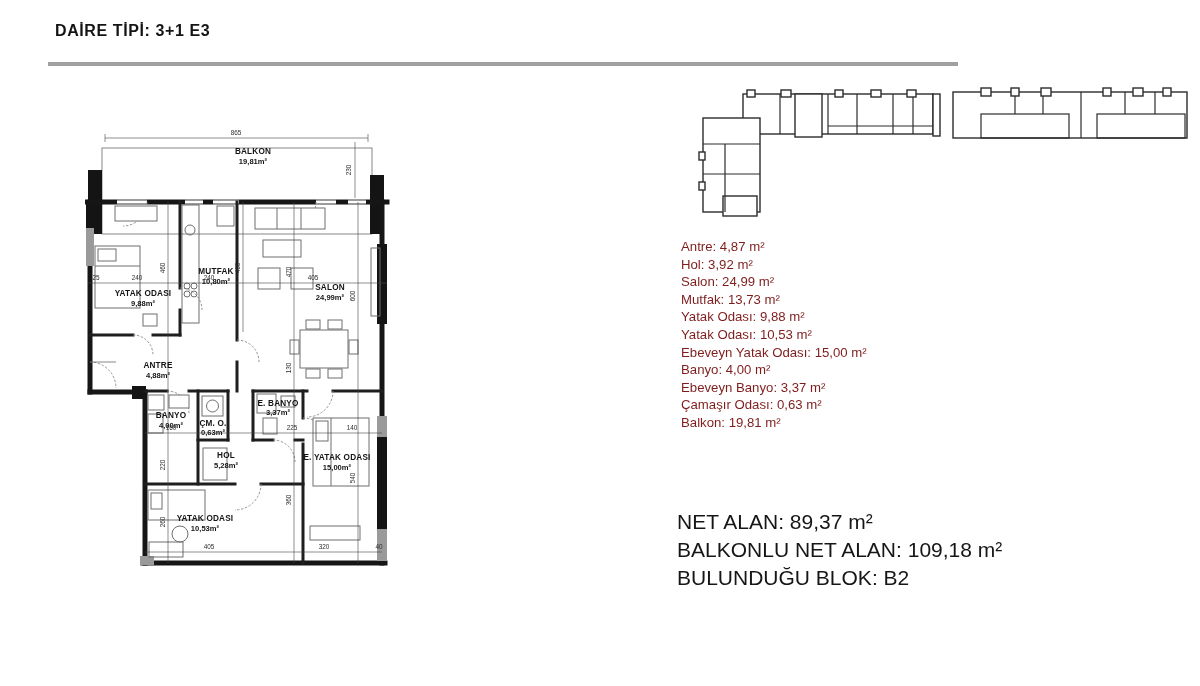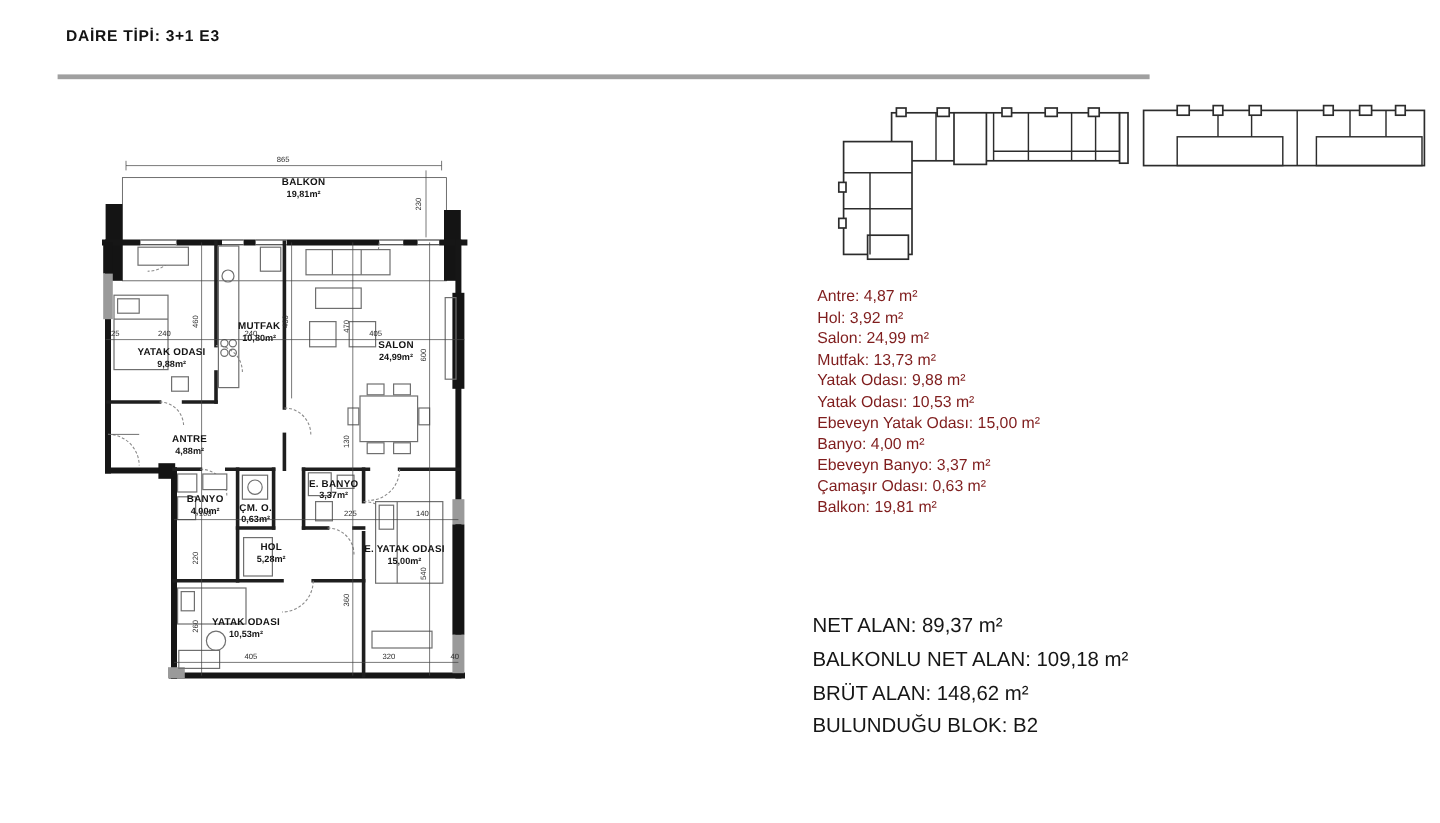--- a/index.html
+++ b/index.html
@@ -1,19 +1,19 @@
 <!DOCTYPE html>
 <html><head>
 <meta charset="utf-8">
 <style>
   html,body{margin:0;padding:0;background:#fff;}
   #stage{position:relative;width:1200px;height:686px;background:#fff;overflow:hidden;
          font-family:"Liberation Sans", sans-serif;color:#1a1a1a;}
   .abs{position:absolute;}
-  #title{left:55px;top:22px;font-size:13px;font-weight:700;letter-spacing:.6px;color:#141414;}
+  #title{left:55px;top:22px;font-size:16px;font-weight:700;letter-spacing:.6px;color:#141414;}
   #rule{left:48px;top:62px;width:910px;height:4px;background:#a0a0a0;}
   
   svg text{font-family:"Liberation Sans", sans-serif;fill:#141414;}
   .room-name{font-size:8.2px;font-weight:700;letter-spacing:.2px;}
   .room-area{font-size:7.6px;font-weight:700;}
   .dim{font-size:6.4px;fill:#2e2e2e;font-weight:400;}
   .wall-outer{stroke:#161616;stroke-width:5;stroke-linecap:square;fill:none;}
   .wall-in{stroke:#1e1e1e;stroke-width:3;stroke-linecap:square;fill:none;}
   .thin{stroke:#555;stroke-width:.7;fill:none;}
   .dimline{stroke:#444;stroke-width:.6;fill:none;}
@@ -21,21 +21,21 @@
   .furnl{stroke:#6f6f6f;stroke-width:1;fill:none;}
   .door{stroke:#8a8a8a;stroke-width:.9;fill:none;stroke-dasharray:2.4,1.6;}
   .win{stroke:#222;stroke-width:.9;fill:none;}
   .blk{fill:#141414;stroke:none;}
   .gry{fill:#9a9a9a;stroke:none;}
   .site{stroke:#2c2c2c;stroke-width:1.4;fill:#ffffff;stroke-linejoin:miter;}
   .siteln{stroke:#2c2c2c;stroke-width:1.2;fill:none;}
   
   #room-list{left:681px;top:238px;font-size:13.2px;line-height:17.6px;color:#7f1d1d;}
   
-  #summary{left:677px;top:508px;font-size:17px;line-height:27.8px;color:#161616;}
+  #summary{left:677px;top:508px;font-size:21px;line-height:27.8px;color:#161616;}
   #summary .line{white-space:pre;}
 </style>
 </head>
 <body>
 
 <div id="stage">
 
   <div id="title" class="abs">DAİRE TİPİ:  3+1 E3</div>
   <div id="rule" class="abs"></div>
 
@@ -313,17 +313,16 @@
     <div class="line">Ebeveyn Yatak Odası: 15,00 m²</div>
     <div class="line">Banyo: 4,00 m²</div>
     <div class="line">Ebeveyn Banyo: 3,37 m²</div>
     <div class="line">Çamaşır Odası: 0,63 m²</div>
     <div class="line">Balkon: 19,81 m²</div>
   </div>
 
   <div id="summary" class="abs">
     <div class="line">NET ALAN: 89,37 m²</div>
     <div class="line">BALKONLU NET ALAN: 109,18 m²</div>
-    <div class="line">BRÜT ALAN: 148,62 m²</div>
     <div class="line">BULUNDUĞU BLOK: B2</div>
   </div>
 
 </div>
 
 </body></html>

